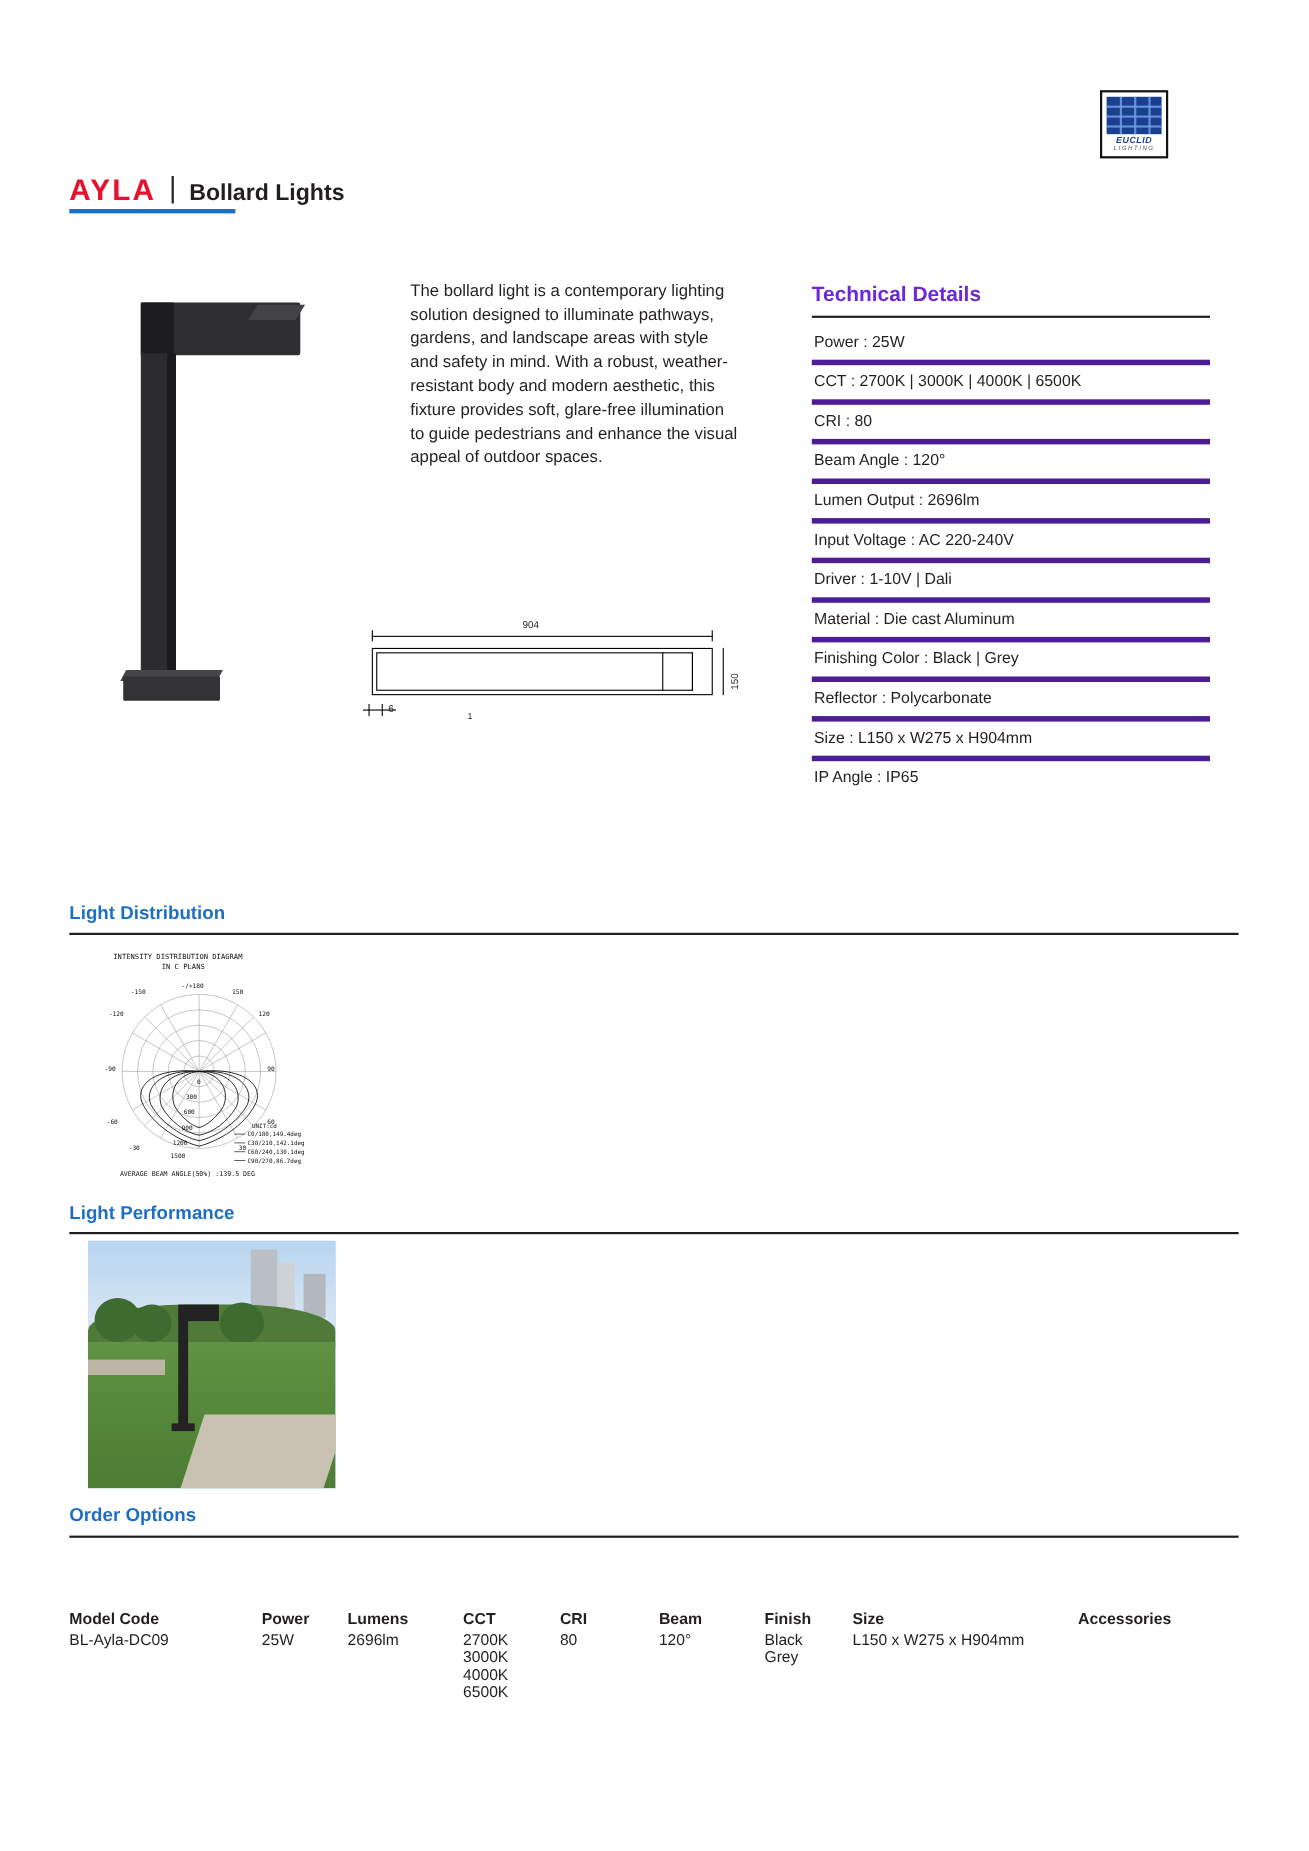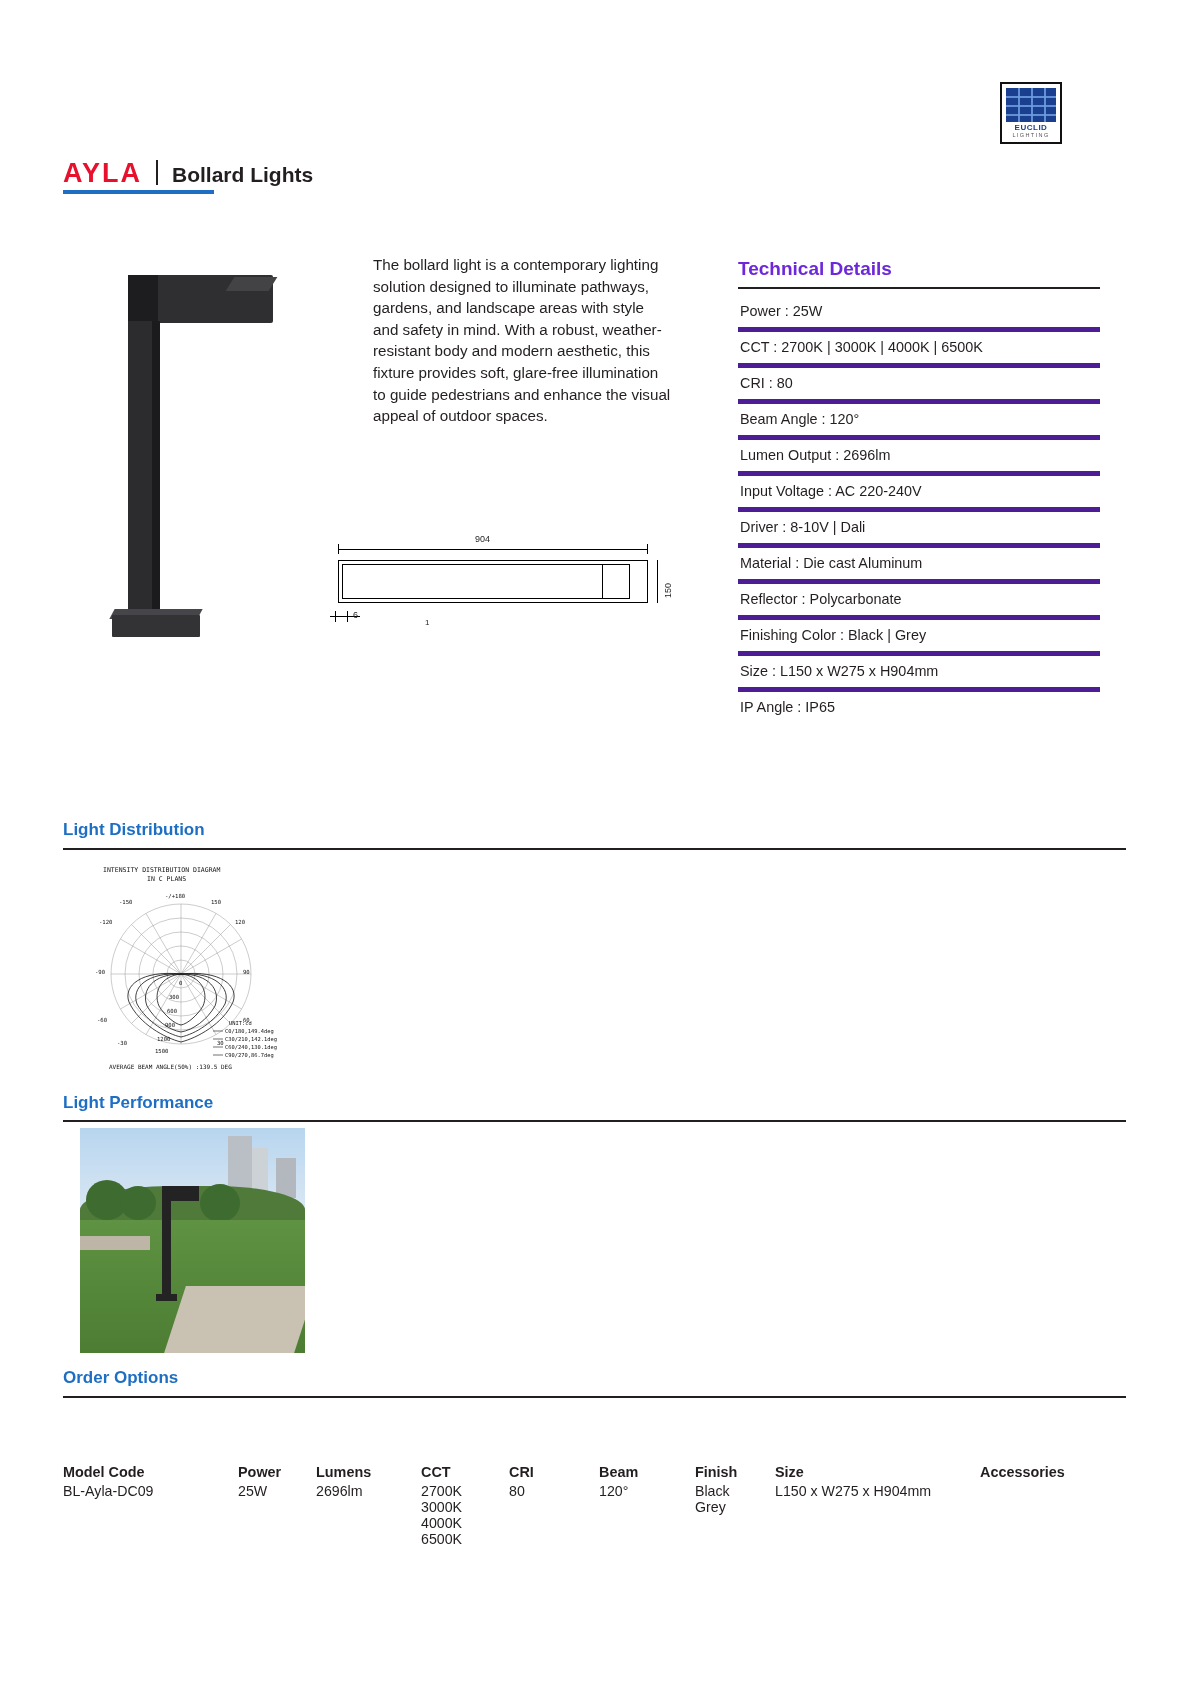--- a/index.html
+++ b/index.html
@@ -19,20 +19,21 @@
   
   .logo-box {
     position: absolute;
     top: 82px;
     left: 1000px;
     width: 62px;
     height: 62px;
     border: 2px solid #111111;
     background: #ffffff;
     box-sizing: border-box;
+    font-style: italic;
   }
   .logo-tile {
     position: absolute;
     top: 4px;
     left: 4px;
     width: 50px;
     height: 34px;
     background: #1b3f8f;
     overflow: hidden;
   }
@@ -178,21 +179,21 @@
     width: 300px;
     font-size: 15.2px;
     line-height: 21.6px;
     color: #231f20;
   }
 
   
   .dim-drawing {
     position: absolute;
     left: 325px;
-    top: 528px;
+    top: 557px;
     width: 350px;
     height: 110px;
     text-align: right;
   }
   .dim-rect-outer {
     position: absolute;
     left: 13px;
     top: 32px;
     width: 310px;
     height: 43px;
@@ -424,24 +425,24 @@
 
 <div class="tech-heading">Technical Details</div>
 <div class="tech-heading-rule"></div>
 <div class="tech-list">
   <div class="tech-item">Power : 25W</div>
   <div class="tech-item">CCT : 2700K | 3000K | 4000K | 6500K</div>
   <div class="tech-item">CRI : 80</div>
   <div class="tech-item">Beam Angle : 120°</div>
   <div class="tech-item">Lumen Output : 2696lm</div>
   <div class="tech-item">Input Voltage : AC 220-240V</div>
-  <div class="tech-item">Driver : 8-10V | Dali</div>
+  <div class="tech-item">Driver : 1-10V | Dali</div>
   <div class="tech-item">Material : Die cast Aluminum</div>
+  <div class="tech-item">Finishing Color : Black | Grey</div>
   <div class="tech-item">Reflector : Polycarbonate</div>
-  <div class="tech-item">Finishing Color : Black | Grey</div>
   <div class="tech-item">Size : L150 x W275 x H904mm</div>
   <div class="tech-item last">IP Angle : IP65</div>
 </div>
 
 <div class="section-heading" style="left:63px; top:820px;">Light Distribution</div>
 <div class="section-rule" style="left:63px; top:848px; width:1063px;"></div>
 
 <div class="polar-wrap">
   <svg width="200" height="215" viewBox="0 0 200 215">
     <text x="8" y="10" font-family="DejaVu Sans Mono, monospace" font-size="6.5" fill="#111">INTENSITY DISTRIBUTION DIAGRAM</text>

